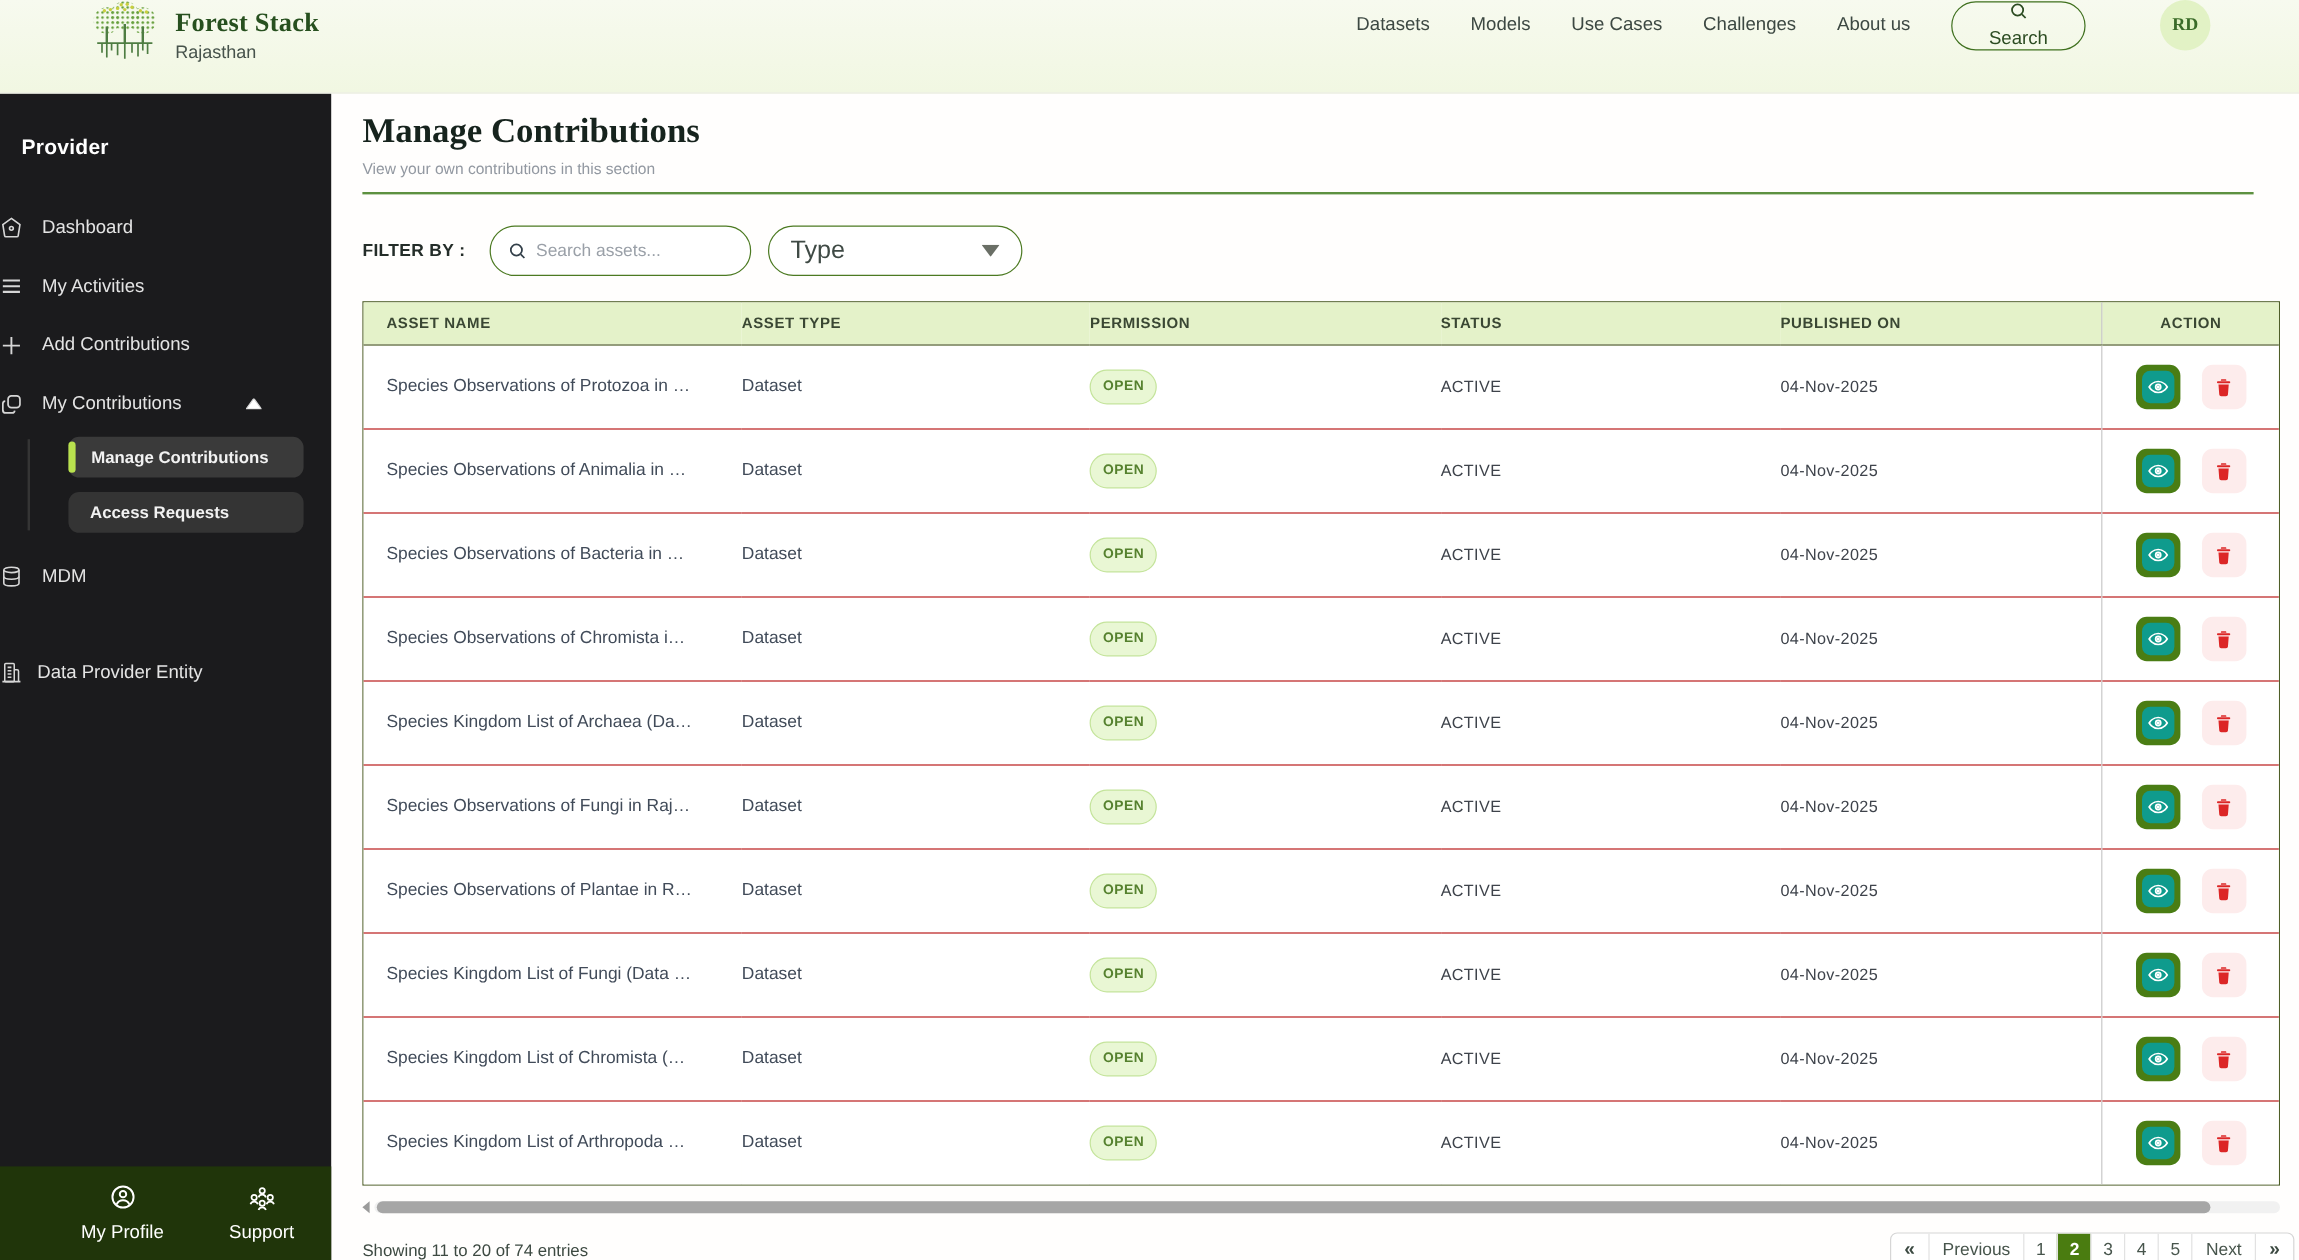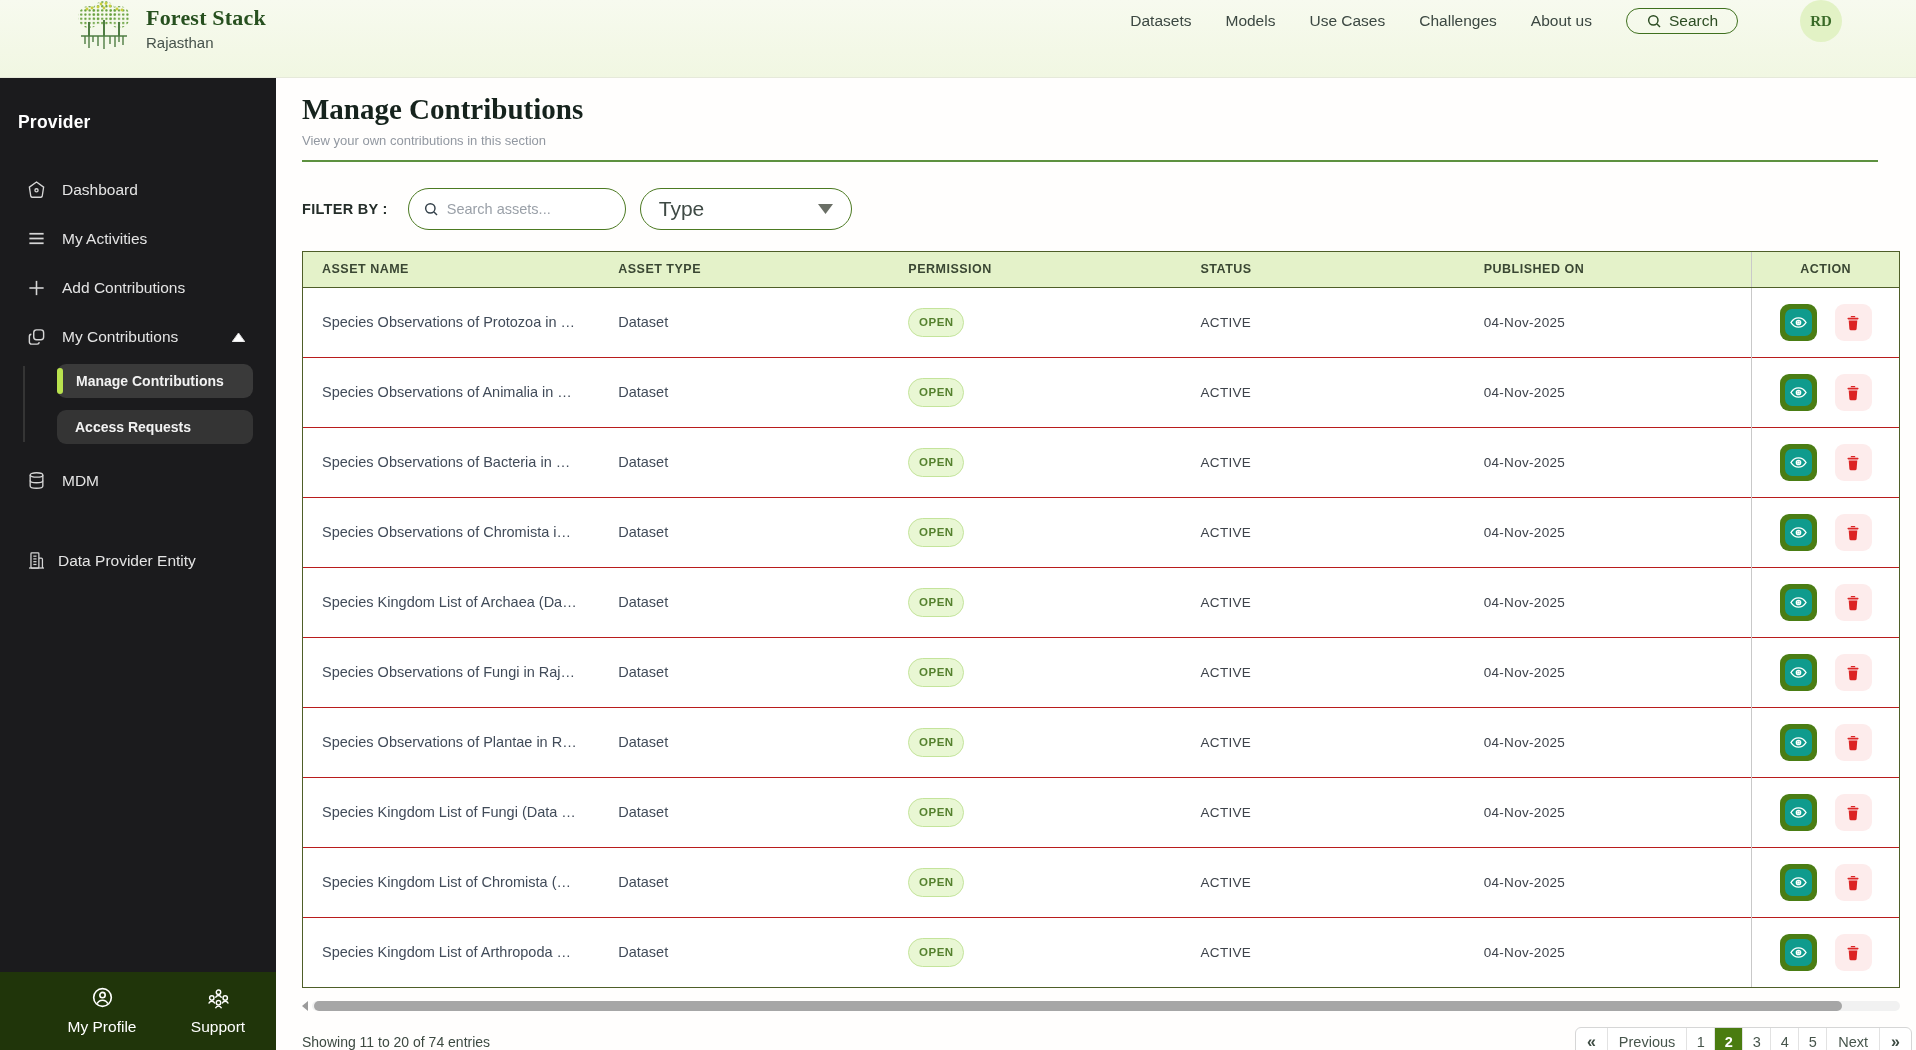--- a/index.html
+++ b/index.html
@@ -19,39 +19,39 @@
     border-bottom:1px solid #e6e9da;
     display:flex; align-items:flex-start; z-index:5;
   }
   .brand { margin-left:75px; display:flex; align-items:center; gap:13px; }
   .brand-title { font-family:"Liberation Serif", serif; font-weight:bold; font-size:22px; color:#27501f; letter-spacing:.2px; }
   .brand-sub { font-size:15px; color:#46524b; margin-top:3px; }
   .topnav { margin-left:auto; display:flex; align-items:center; gap:34px; margin-right:74px; }
   .topnav a { text-decoration:none; color:#3c4842; font-size:15.5px; cursor:pointer; }
   .search-btn {
     display:flex; align-items:center; gap:7px; justify-content:center;
-    width:112px; height:26px; border:1.5px solid #3f701e; border-radius:21px;
-    color:#2c4c22; font-size:15.5px; background:transparent; cursor:pointer;
+    width:112px; height:41px; border:1.5px solid #3f701e; border-radius:21px;
+    color:#2c4c22; font-size:15.5px; background:transparent; cursor:pointer;flex-direction:column;
   }
   .avatar {
     width:42px; height:42px; border-radius:50%;
     background:#e2f2c5; color:#3a6b28; font-weight:bold; font-size:15px;
     display:flex; align-items:center; justify-content:center; margin-left:28px; cursor:pointer;font-family:Liberation Serif, serif;
   }
 
   
   .sidebar {
     position:absolute; top:78px; left:0; width:276px; bottom:0;
     background:#1b1b1d; color:#e6e6e6; z-index:4;
   }
   .provider-label { margin:34px 0 0 18px; color:#ffffff; font-weight:bold; font-size:17.5px; letter-spacing:.2px; }
   .side-menu { margin-top:32px; }
   .side-item {
     height:49px; display:flex; align-items:center; gap:16px;
-    padding-left:27px; font-size:15.5px; color:#e4e4e4; cursor:pointer;
+    font-size:15.5px; color:#e4e4e4; cursor:pointer;
   }
   .side-item .icn { width:19px; height:19px; flex:0 0 19px; display:flex; align-items:center; justify-content:center; }
   .side-item svg { stroke:#d6d6d6; }
   .chev-up { margin-left:38px; }
   .submenu { position:relative; margin:3px 0 4px 0; }
   .submenu-guide { position:absolute; left:23px; top:2px; bottom:2px; width:2px; background:#353535; }
   .sub-pill {
     margin:0 0 12px 57px; width:196px; height:34px; border-radius:9px;
     background:#343434; display:flex; align-items:center;
     font-size:14px; font-weight:bold; color:#f2f2f2;

